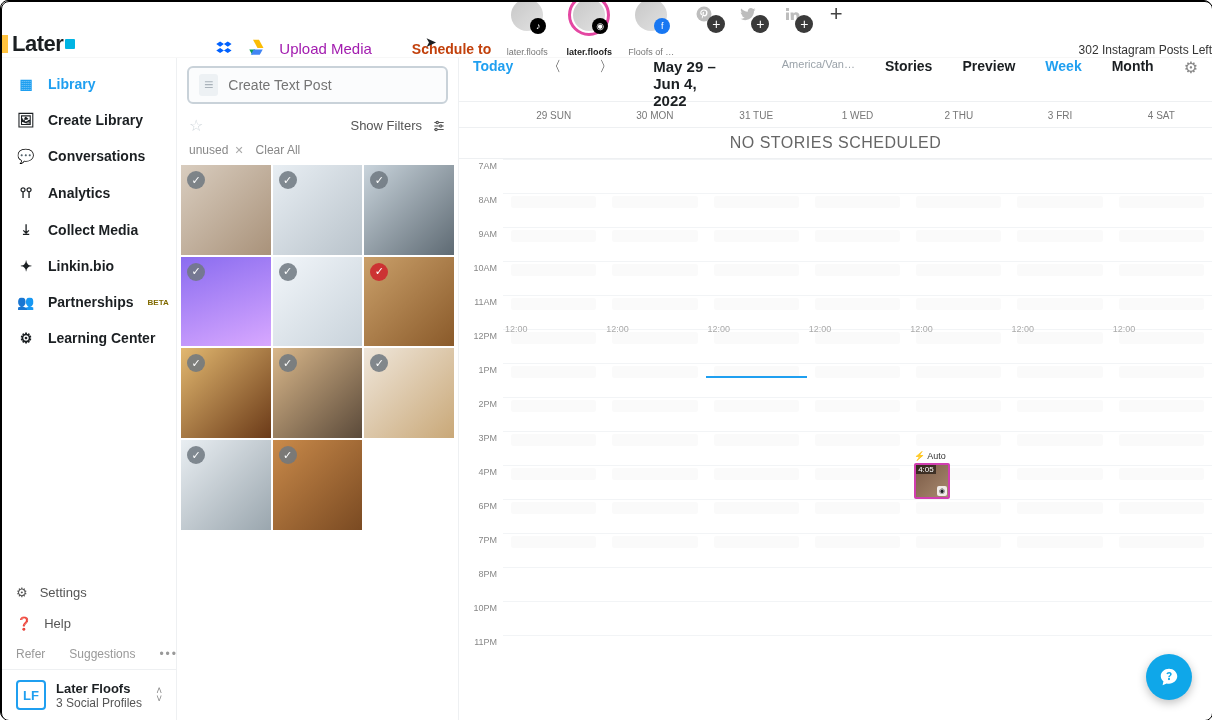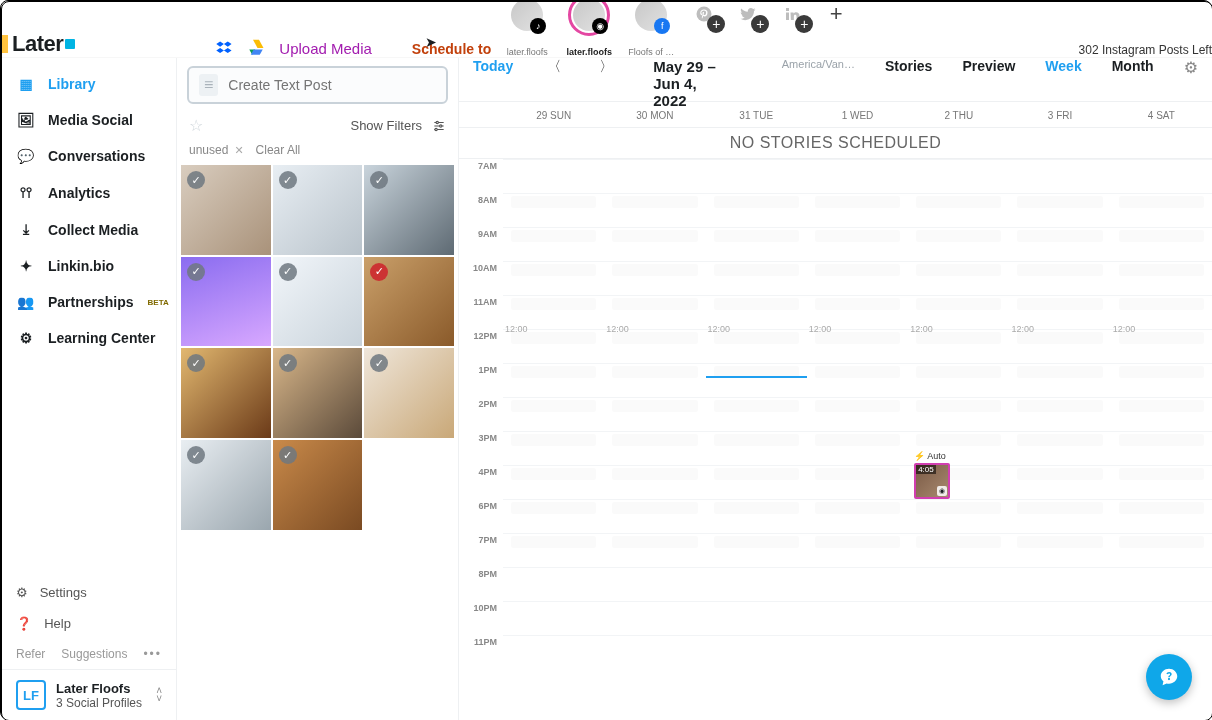--- a/index.html
+++ b/index.html
@@ -28,21 +28,21 @@
   
   
   .main { display:flex; height:calc(100% - 56px);}
   .sidebar { width:175px; border-right:1px solid #eef0f2; display:flex; flex-direction:column; padding-top:8px;}
   .nav-item { display:flex; align-items:center; gap:12px; padding:10px 14px; font-size:14px; color:#1b1f22; cursor:pointer; font-weight:600;}
   .nav-item.active { color:#1f9ff0; }
   .nav-item .nico { width:20px; text-align:center; color:inherit; flex-shrink:0;}
   .beta { font-size:8px; color:#806a00; background:#fff; padding:0 2px; vertical-align:super;}
   .sidebar .spacer { flex:1; }
   .sidebar .footer-item { display:flex; align-items:center; gap:12px; padding:8px 14px; font-size:13px; color:#555;}
-  .sidebar .bottom-row { display:flex; gap:16px; padding:8px 14px; font-size:12px; color:#999; align-items:center;}
+  .sidebar .bottom-row { display:flex; gap:24px; padding:8px 14px; font-size:12px; color:#999; align-items:center;}
   .bottom-row .dots { margin-left:auto; letter-spacing:2px;}
   .workspace { display:flex; align-items:center; gap:10px; padding:10px 14px; border-top:1px solid #eef0f2;}
   .ws-badge { width:30px; height:30px; border:2px solid #1f9ff0; color:#1f9ff0; font-weight:700; font-size:13px; display:flex; align-items:center; justify-content:center; border-radius:4px;}
   .ws-text .t1 { font-size:13px; font-weight:700;}
   .ws-text .t2 { font-size:12px; color:#555;}
   .ws-caret { margin-left:auto; color:#888; font-size:10px; line-height:8px;}
   
   
   .media-col { width:282px; border-right:1px solid #eef0f2; display:flex; flex-direction:column; }
   .text-post { margin:8px 10px; border:2px solid #c9d2d9; border-radius:6px; height:38px; display:flex; align-items:center; gap:10px; padding:0 10px; background:#fbfcfd;}
@@ -72,21 +72,21 @@
   .tz { font-size:11px; color:#9aa2a9;}
   .tab { font-size:14px; font-weight:700; color:#1b1f22; cursor:pointer;}
   .tab.sel { color:#1f9ff0;}
   .gear { color:#888;}
   
   .day-row { display:grid; grid-template-columns:44px repeat(7,1fr); text-align:center; font-size:10px; color:#777; border-bottom:1px solid #eef0f2; padding:8px 0 6px;}
   .no-stories { text-align:center; font-size:16px; color:#666; letter-spacing:0.5px; padding:6px 0; border-bottom:1px solid #eef0f2;}
   
   .time-grid { flex:1; overflow:hidden; position:relative;}
   .hour-row { display:grid; grid-template-columns:44px repeat(7,1fr); height:34px; }
-  .hour-row .hlab { font-size:9px; color:#888; text-align:right; padding-right:6px; padding-top:2px;font-weight:bold;}
+  .hour-row .hlab { font-size:9px; color:#888; text-align:right; padding-right:6px; padding-top:2px;}
   .hour-row .cell { border-top:1px solid #f2f4f6; position:relative;}
   .noon { position:absolute; left:2px; top:-6px; font-size:9px; color:#aaa;}
   .ghost-bar { position:absolute; left:8px; right:8px; height:12px; top:2px; border-radius:2px; background:rgba(0,0,0,0.02);}
   .now-line { position:absolute; left:0; right:0; top:12px; height:2px; background:#1f9ff0;}
   
   .scheduled { position:absolute; width:36px;}
   .scheduled .auto { font-size:9px; color:#333; display:flex; align-items:center; gap:2px; margin-bottom:2px;}
   .scheduled .card { width:36px; height:36px; border:2px solid #d13eb0; background:linear-gradient(135deg,#7a5a45,#a8896f); position:relative; border-radius:2px;}
   .scheduled .tm { position:absolute; top:0; left:0; background:rgba(0,0,0,0.55); color:#fff; font-size:8px; padding:0 2px;}
   .scheduled .net { position:absolute; bottom:1px; right:1px; width:10px; height:10px; background:rgba(255,255,255,0.85); border-radius:2px; font-size:7px; text-align:center; line-height:10px;}
@@ -166,21 +166,21 @@
 
 <div class="main">
 
   <div class="sidebar">
     <div class="nav-item active">
         <span class="nico">▦</span>
         <span>Library</span>
       </div>
     <div class="nav-item">
         <span class="nico">🖼</span>
-        <span>Media Social</span>
+        <span>Create Library</span>
       </div>
     <div class="nav-item">
         <span class="nico">💬</span>
         <span>Conversations</span>
       </div>
     <div class="nav-item">
         <span class="nico">⫯⫯</span>
         <span>Analytics</span>
       </div>
     <div class="nav-item">

